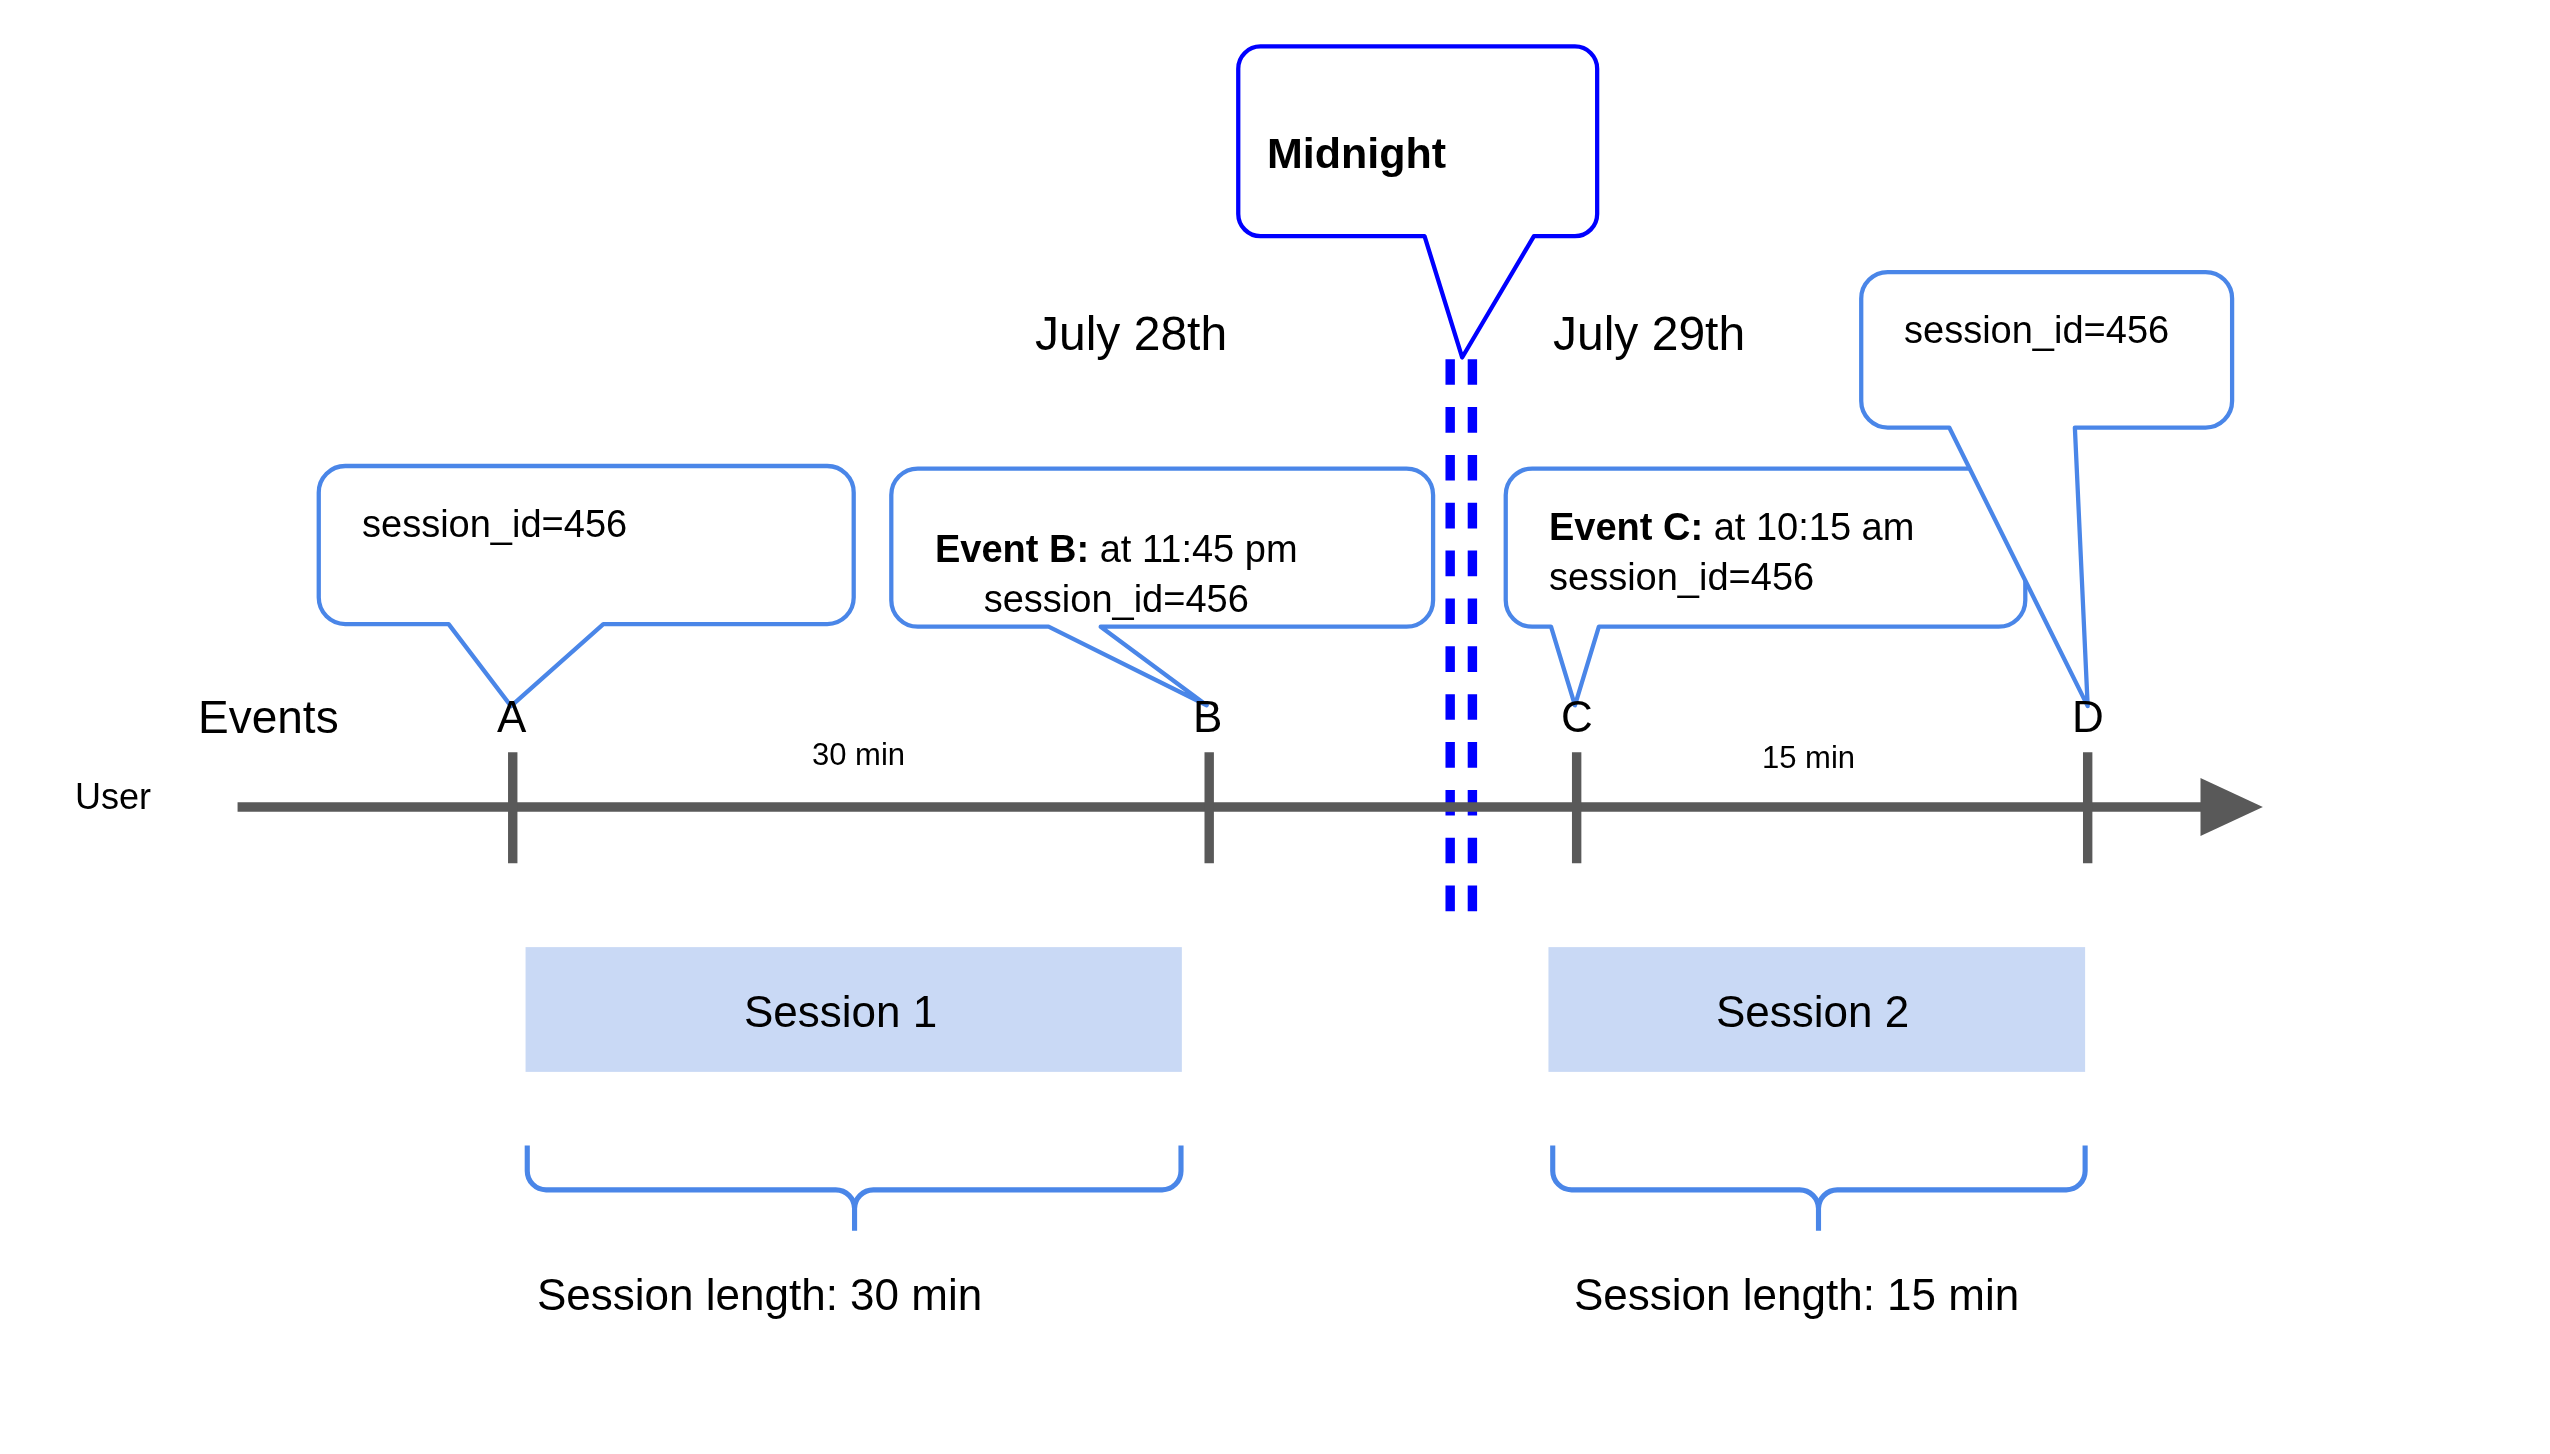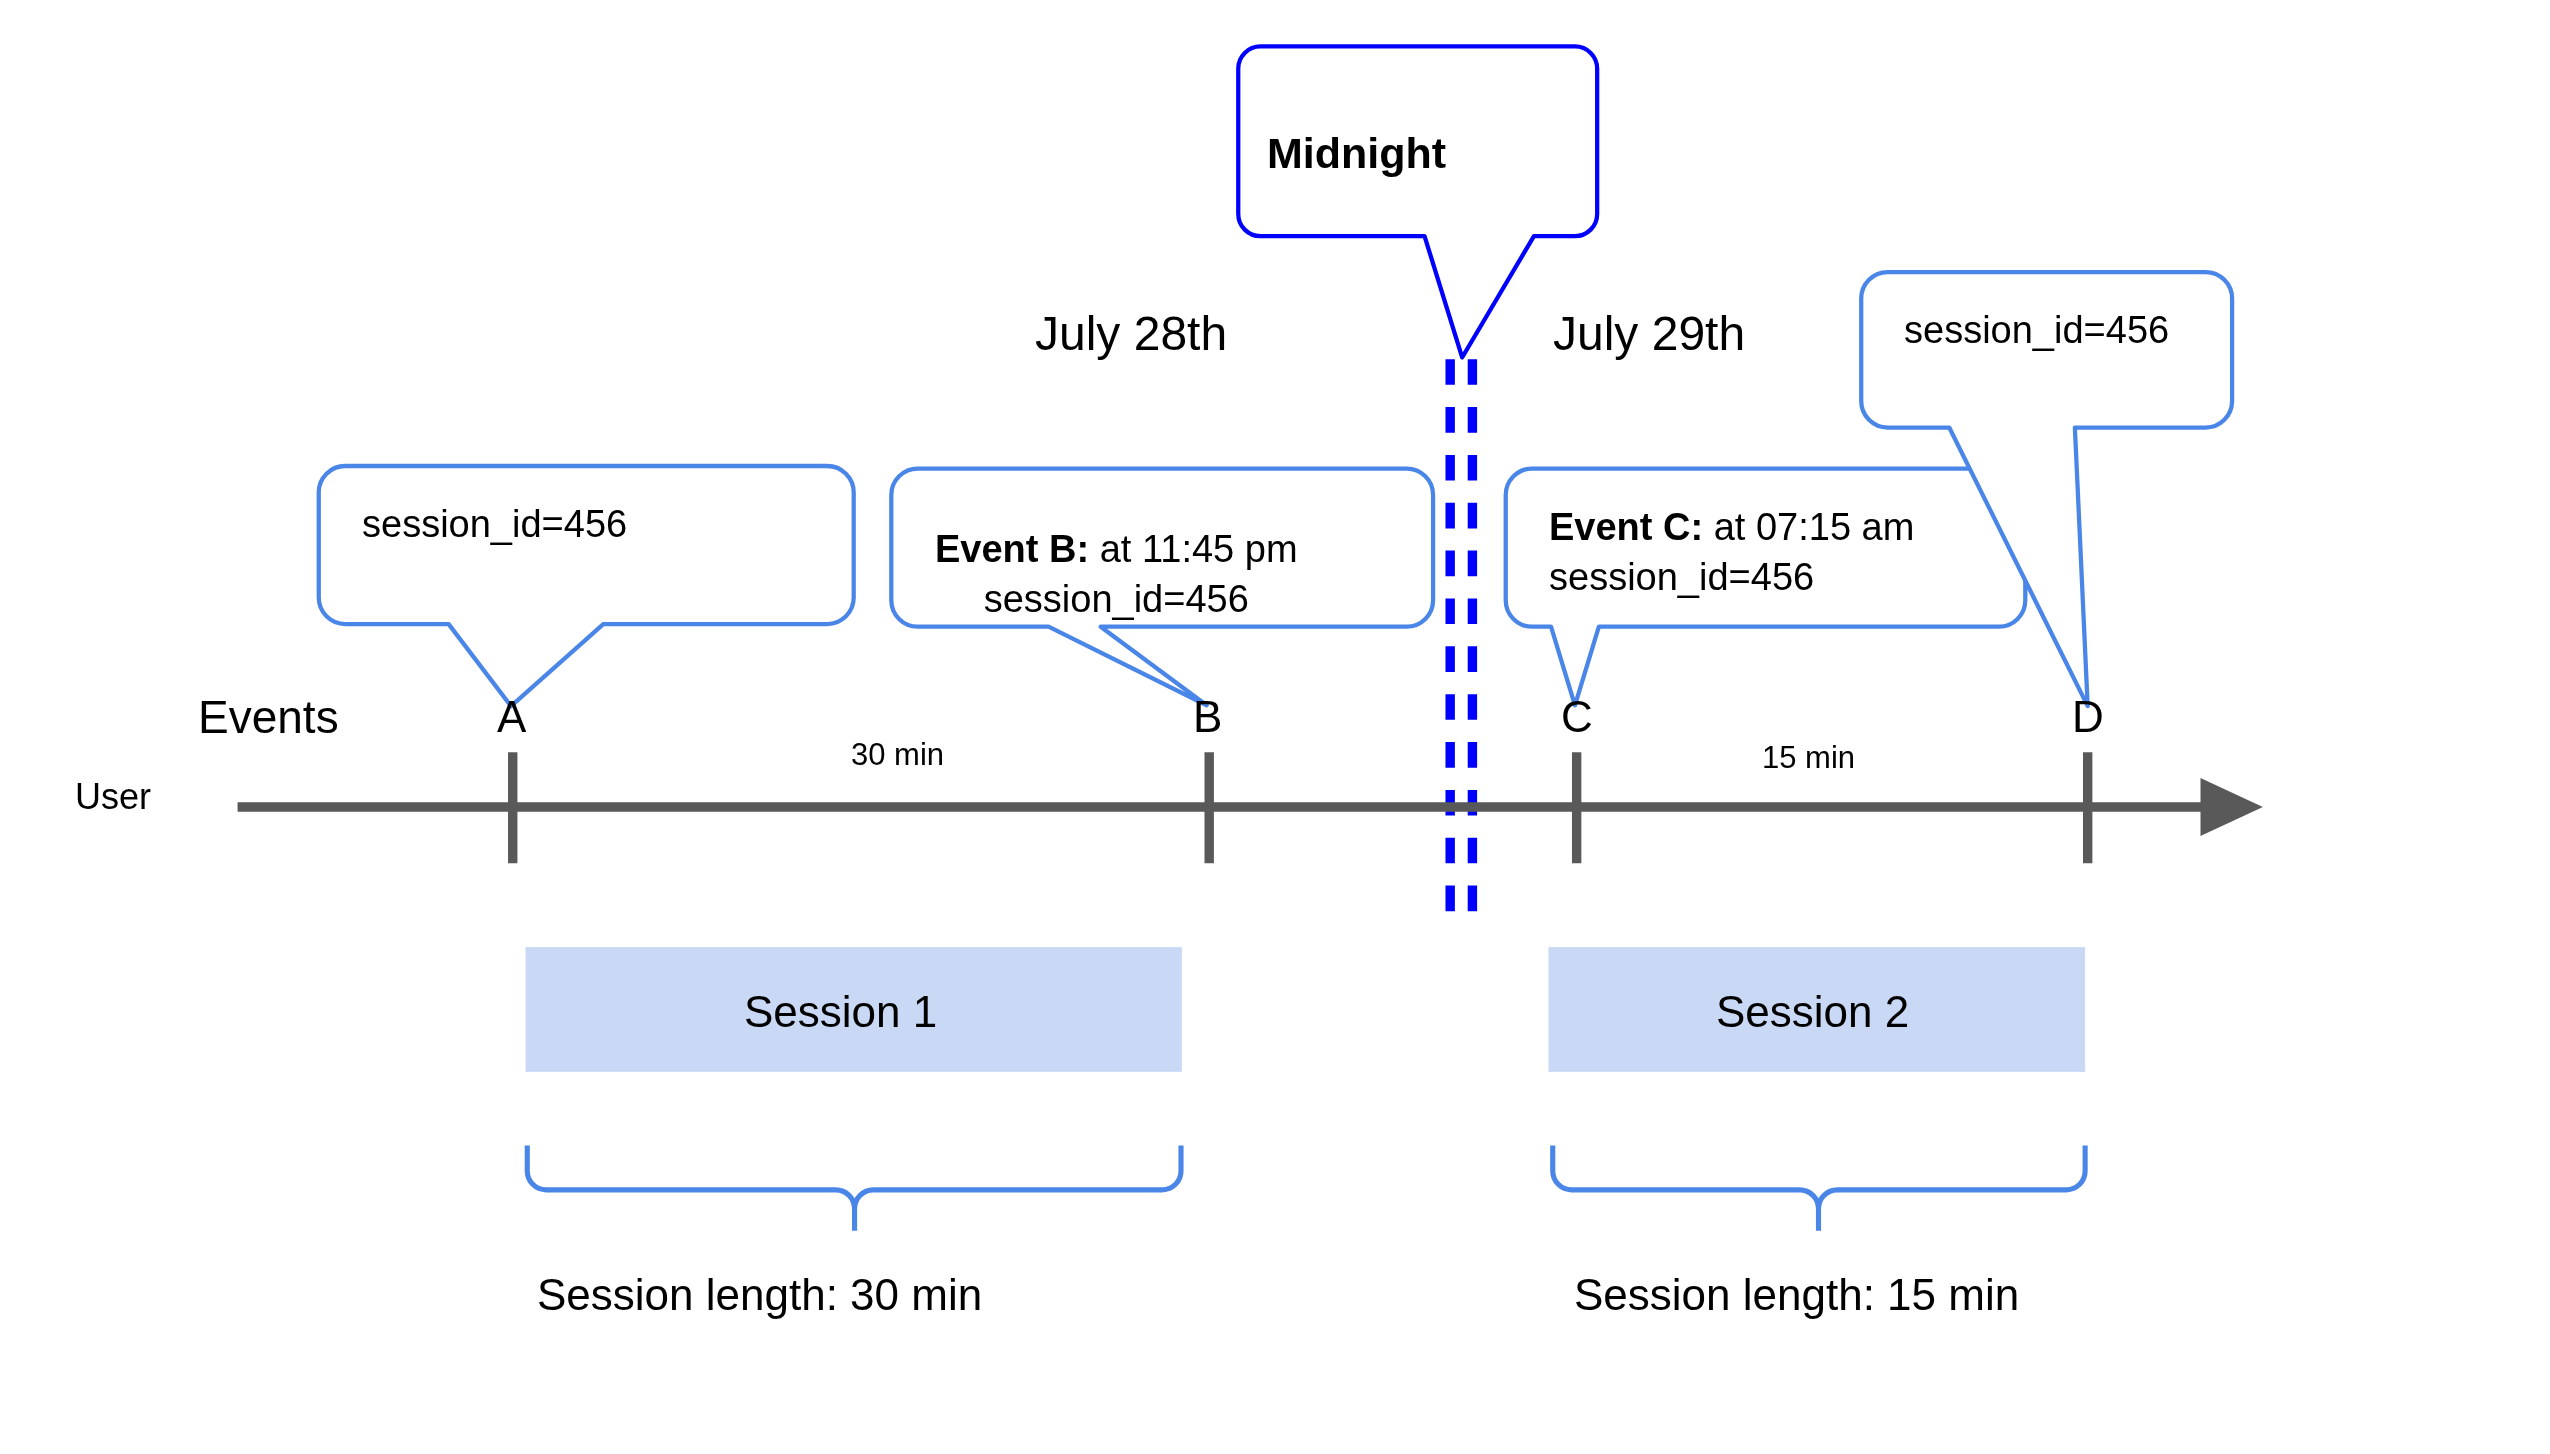--- a/index.html
+++ b/index.html
@@ -205,37 +205,37 @@
   <div class="callout-text" style="left:362px; top:499px;">
     <div>session_id=456</div>
   </div>
 
   <div class="callout-text" style="left:935px; top:524px;text-align:center;">
     <div><b>Event B:</b><span> at 11:45 pm</span></div>
     <div>session_id=456</div>
   </div>
 
   <div class="callout-text" style="left:1549px; top:502px;">
-    <div><b>Event C:</b><span> at 07:15 am</span></div>
+    <div><b>Event C:</b><span> at 10:15 am</span></div>
     <div>session_id=456</div>
   </div>
 
   <div class="callout-text" style="left:1904px; top:305px;">
     <div>session_id=456</div>
   </div>
 
   <div class="txt lbl-axis-name" style="left:198px; top:690px;">Events</div>
   <div class="txt lbl-user" style="left:75px; top:776px;">User</div>
 
   <div class="txt lbl-tick" style="left:497px; top:691px;">A</div>
   <div class="txt lbl-tick" style="left:1193px; top:691px;">B</div>
   <div class="txt lbl-tick" style="left:1561px; top:691px;">C</div>
   <div class="txt lbl-tick" style="left:2072px; top:691px;">D</div>
 
-  <div class="txt lbl-gap" style="left:812px; top:737px;margin-left:39px;">30 min</div>
+  <div class="txt lbl-gap" style="left:812px; top:737px;">30 min</div>
   <div class="txt lbl-gap" style="left:1762px; top:740px;">15 min</div>
 
   <div class="txt lbl-session" style="left:744px; top:986px;">Session 1</div>
   <div class="txt lbl-session" style="left:1716px; top:986px;">Session 2</div>
 
   <div class="txt lbl-sesslen" style="left:537px; top:1269px;">Session length: 30 min</div>
   <div class="txt lbl-sesslen" style="left:1574px; top:1269px;">Session length: 15 min</div>
 
 </div>
 

